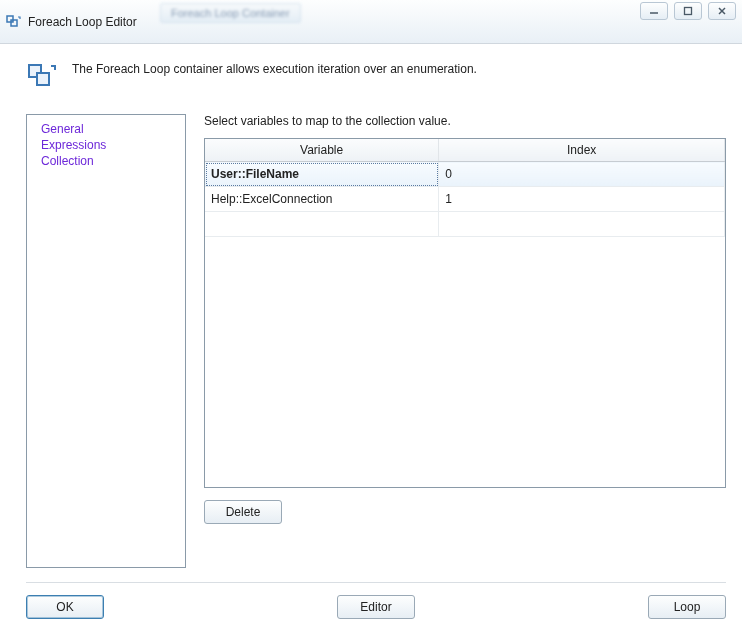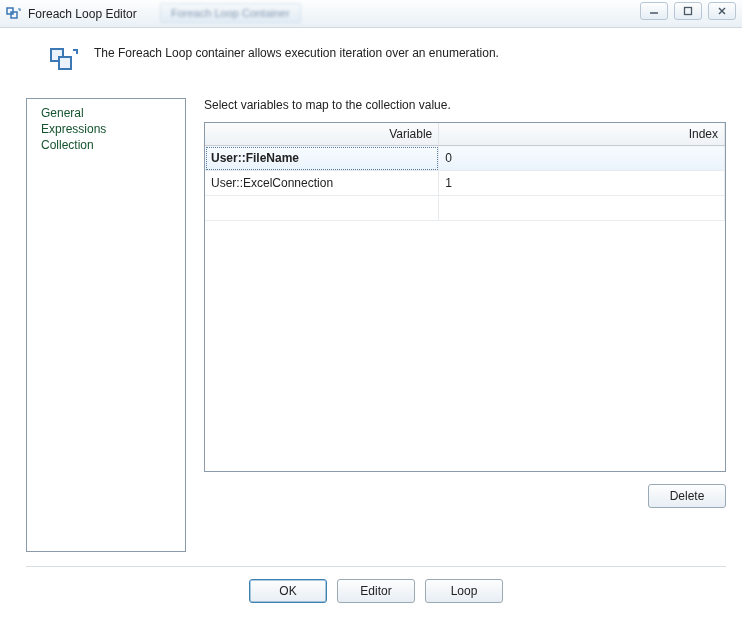--- a/index.html
+++ b/index.html
@@ -14,21 +14,21 @@
   }
   .window {
     width: 742px;
     height: 627px;
     background: #fff;
     position: relative;
     box-sizing: border-box;
   }
   
   .titlebar {
-    height: 28px;
+    height: 44px;
     background: linear-gradient(#fdfefe,#e9f0f6);
     border-bottom: 1px solid #d0d7de;
     display: flex;
     align-items: center;
     padding: 0 12px 0 6px;
     box-sizing: border-box;
     position: relative;
   }
   .titlebar .app-icon {
     width: 16px; height: 16px;
@@ -83,21 +83,20 @@
   }
   .win-btn svg { display:block; }
 
   
   .header-area {
     display: flex;
     align-items: flex-start;
     padding: 14px 16px 0 26px;
     height: 70px;
     box-sizing: border-box;
-    margin-left: 22px;
   }
   .header-icon {
     width: 32px;
     height: 32px;
     margin-right: 14px;
     margin-top: 2px;
   }
   .header-desc {
     font-size: 12px;
     color: #222;
@@ -115,21 +114,21 @@
   .sidebar {
     width: 160px;
     border: 1px solid #8a9aa8;
     background: #fff;
     box-sizing: border-box;
     padding: 6px 6px;
   }
   .sidebar-item {
     padding: 1px 8px;
     font-size: 12px;
-    color: #14532d;
+    color: #6d28d9;
     cursor: default;
     white-space: nowrap;
   }
   .sidebar-item.selected {
     color: #111;
   }
 
   .right-pane {
     flex: 1;
     display: flex;
@@ -147,21 +146,21 @@
     box-sizing: border-box;
     overflow: hidden;
   }
   table.grid {
     width: 100%;
     border-collapse: collapse;
     font-size: 12px;
     table-layout: fixed;
   }
   table.grid th {
-    text-align: right;
+    text-align: center;
     font-weight: normal;
     background: linear-gradient(#fbfcfd,#eef2f6);
     border-bottom: 1px solid #c6ccd2;
     border-right: 1px solid #e1e5e9;
     padding: 2px 6px;
     height: 18px;
     color: #222;
   }
   table.grid td {
     border-bottom: 1px solid #e8ecef;
@@ -179,21 +178,21 @@
     font-weight: bold;
   }
   table.grid tr.empty td {
     color: #888;
   }
   col.c1 { width: 45%; }
   col.c2 { width: 55%; }
 
   .delete-row {
     display: flex;
-    justify-content: flex-end;
+    justify-content: flex-start;
     margin-top: 12px;
   }
   .dlg-btn {
     min-width: 78px;
     height: 24px;
     border: 1px solid #9aa9b6;
     background: linear-gradient(#fdfefe,#e7eef4);
     border-radius: 3px;
     font-size: 12px;
     color: #222;
@@ -204,21 +203,21 @@
     border: 1px solid #3c7fb1;
     box-shadow: 0 0 0 1px rgba(60,127,177,0.4) inset;
   }
 
   
   .bottom-bar {
     border-top: 1px solid #d9dee3;
     margin: 14px 16px 0 26px;
     padding-top: 12px;
     display: flex;
-    justify-content: center;
+    justify-content: space-between;
     gap: 10px;
   }
 </style>
 </head>
 <body>
 
 <div class="window">
 
   <div class="titlebar">
     <span class="app-icon">
@@ -285,21 +284,21 @@
               <th>Variable</th>
               <th>Index</th>
             </tr>
           </thead>
           <tbody>
             <tr class="selected">
               <td>User::FileName</td>
               <td>0</td>
             </tr>
             <tr>
-              <td>User::ExcelConnection</td>
+              <td>Help::ExcelConnection</td>
               <td>1</td>
             </tr>
             <tr class="empty">
               <td></td>
               <td></td>
             </tr>
           </tbody>
         </table>
       </div>
 

